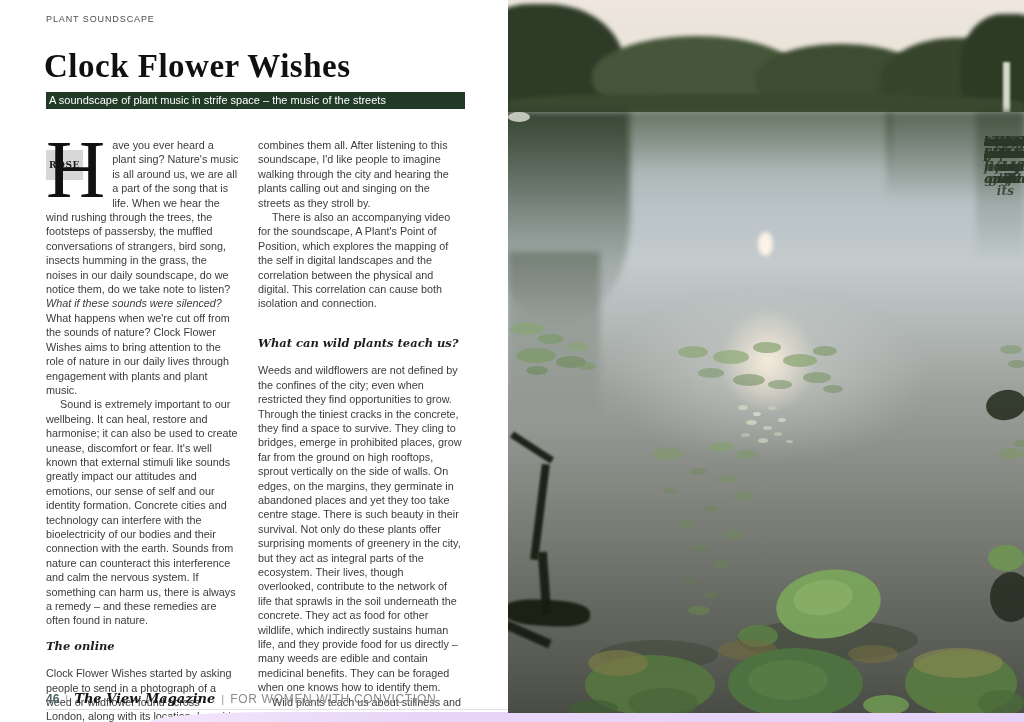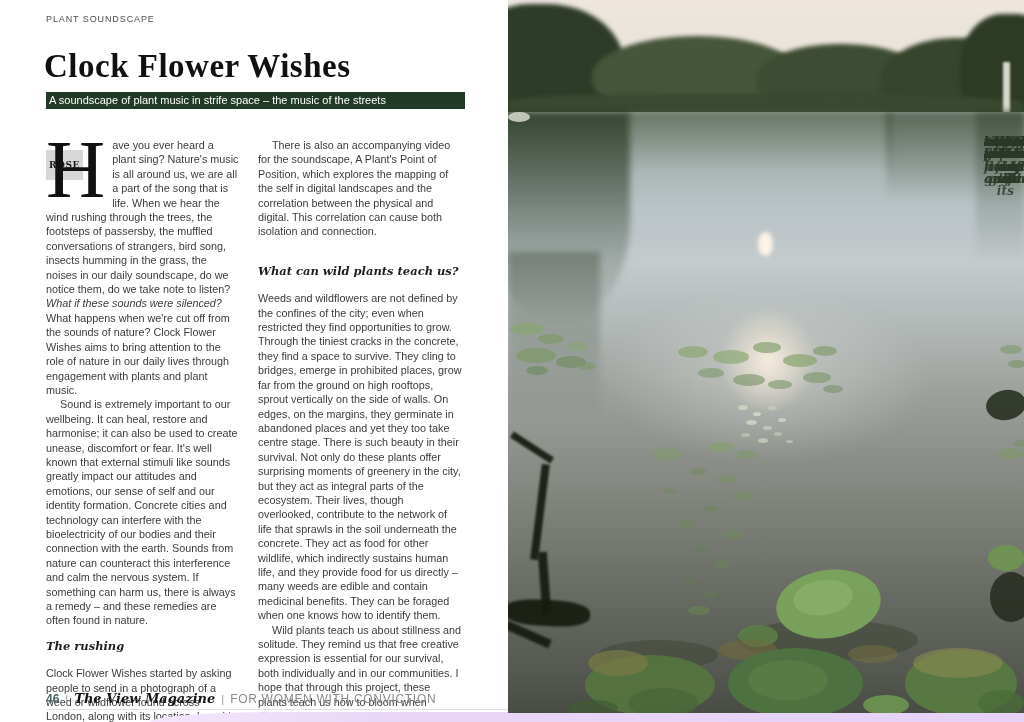--- a/index.html
+++ b/index.html
@@ -69,25 +69,26 @@
 <body>
 
 <div class="abs kicker">PLANT SOUNDSCAPE</div>
 <h1 class="abs title" style="margin:0">Clock Flower Wishes</h1>
 <div class="abs subtitle-bar">A soundscape of plant music in strife space – the music of the streets</div>
 <div class="abs author-chip">ROSE</div>
 
 <div class="abs col col1">
   <p><span class="dropcap">H</span><span>ave you ever heard a plant sing? Nature's music is all around us, we are all a part of the song that is life. When we hear the wind rushing through the trees, the footsteps of passersby, the muffled conversations of strangers, bird song, insects humming in the grass, the noises in our daily soundscape, do we notice them, do we take note to listen? </span><span class="ital">What if these sounds were silenced?</span><span> What happens when we're cut off from the sounds of nature? Clock Flower Wishes aims to bring attention to the role of nature in our daily lives through engagement with plants and plant music.</span></p>
   <p class="indent">Sound is extremely important to our wellbeing. It can heal, restore and harmonise; it can also be used to create unease, discomfort or fear. It's well known that external stimuli like sounds greatly impact our attitudes and emotions, our sense of self and our identity formation. Concrete cities and technology can interfere with the bioelectricity of our bodies and their connection with the earth. Sounds from nature can counteract this interference and calm the nervous system. If something can harm us, there is always a remedy – and these remedies are often found in nature.</p>
-  <div class="sec-head">The rushing</div>
+  <div class="sec-head">The online</div>
   <p>Clock Flower Wishes started by asking people to send in a photograph of a weed or wildflower found across London, along with its location. I would then find the plant and record its song using a device called a Plant Wave, which translates the plant's bioelectricity into music. The submissions were uploaded online, with each song available to hear as an individual upload. There is also a final soundscape that</p>
 </div>
 
 <div class="abs col col2">
+  <p>combines them all. After listening to this soundscape, I'd like people to imagine walking through the city and hearing the plants calling out and singing on the streets as they stroll by.</p>
   <p class="indent">There is also an accompanying video for the soundscape, A Plant's Point of Position, which explores the mapping of the self in digital landscapes and the correlation between the physical and digital. This correlation can cause both isolation and connection.</p>
   <div class="gap"></div>
   <div class="sec-head">What can wild plants teach us?</div>
   <p>Weeds and wildflowers are not defined by the confines of the city; even when restricted they find opportunities to grow. Through the tiniest cracks in the concrete, they find a space to survive. They cling to bridges, emerge in prohibited places, grow far from the ground on high rooftops, sprout vertically on the side of walls. On edges, on the margins, they germinate in abandoned places and yet they too take centre stage. There is such beauty in their survival. Not only do these plants offer surprising moments of greenery in the city, but they act as integral parts of the ecosystem. Their lives, though overlooked, contribute to the network of life that sprawls in the soil underneath the concrete. They act as food for other wildlife, which indirectly sustains human life, and they provide food for us directly – many weeds are edible and contain medicinal benefits. They can be foraged when one knows how to identify them.</p>
   <p class="indent">Wild plants teach us about stillness and solitude. They remind us that free creative expression is essential for our survival, both individually and in our communities. I hope that through this project, these plants teach us how to bloom when discouraged. When</p>
 </div>
 
 <div class="abs footer">
   <span class="pageno">46</span>
   <span class="fsep">|</span>

